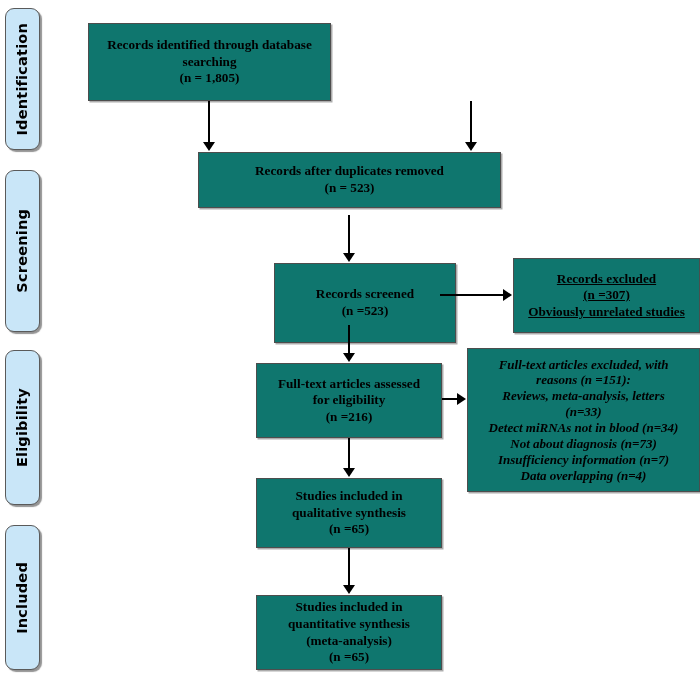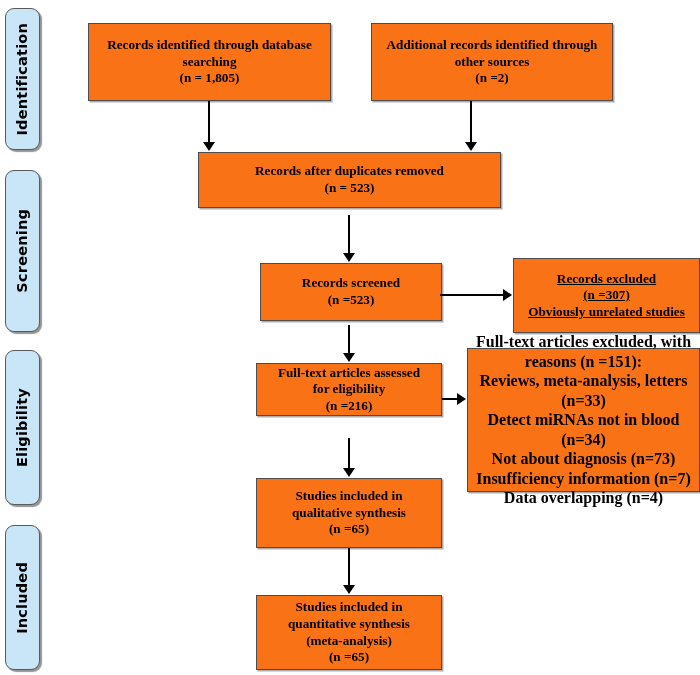--- a/index.html
+++ b/index.html
@@ -31,42 +31,43 @@
     font-weight:bold;
     font-size:14.5px;
     letter-spacing:.2px;
     color:#000;
     white-space:nowrap;
     line-height:1;
   }
   
   .flow-box{
     position:absolute;
-    background:#f97316;
+    background:#0f766e;
     border:1.6px solid #4d4d4d;
     box-shadow:1.5px 1.5px 0 rgba(70,70,70,.45);
     display:flex;
     align-items:center;
     justify-content:center;
     box-sizing:border-box;
   }
   .flow-box .box-text{
     font-family:"Liberation Serif", serif;
     font-weight:bold;
     font-size:13.2px;
     line-height:1.26;
     color:#000;
     text-align:center;
     padding:0 6px;
     white-space:pre-line;
   }
   .flow-box.dense .box-text{
-    font-size:16px;
+    font-size:13px;
     line-height:1.22;
     padding:0 3px;
+    font-style:italic;
   }
   
   .conn{position:absolute;background:#000;}
   .conn-v{width:2.4px;}
   .conn-h{height:2.4px;}
   .arrow-down{
     position:absolute;
     width:0;height:0;
     border-left:6px solid transparent;
     border-right:6px solid transparent;
@@ -100,58 +101,53 @@
   <div class="stage-bar" style="top:525px;height:143px;">
     <span class="stage-label">Included</span>
   </div>
 
   <div class="flow-box" style="left:88px;top:23px;width:243px;height:78px;">
     <span class="box-text">Records identified through database
 searching
 (n = 1,805)</span>
   </div>
 
-  <div class="flow-box" style="left:371px;top:23px;width:242px;height:78px;">
-    <span class="box-text">Additional records identified through
-other sources
-(n =2)</span>
-  </div>
 
   <div class="conn conn-v" style="left:208px;top:101px;height:42px;"></div>
   <div class="arrow-down" style="left:203px;top:142px;"></div>
 
   <div class="conn conn-v" style="left:470px;top:101px;height:42px;"></div>
   <div class="arrow-down" style="left:465px;top:142px;"></div>
 
   <div class="flow-box" style="left:198px;top:152px;width:303px;height:56px;">
     <span class="box-text">Records after duplicates removed
 (n = 523)</span>
   </div>
 
   <div class="conn conn-v" style="left:348px;top:215px;height:39px;"></div>
   <div class="arrow-down" style="left:343px;top:253px;"></div>
 
-  <div class="flow-box" style="left:260px;top:263px;width:182px;height:58px;justify-content:center;">
+  <div class="flow-box" style="left:274px;top:263px;width:182px;height:80px;justify-content:center;">
     <span class="box-text">Records screened
 (n =523)</span>
   </div>
 
   <div class="flow-box" style="left:513px;top:258px;width:187px;height:75px;text-decoration:underline;">
     <span class="box-text">Records excluded
 (n =307)
 Obviously unrelated studies</span>
   </div>
 
   <div class="conn conn-h" style="left:440px;top:294px;width:64px;"></div>
   <div class="arrow-right" style="left:503px;top:289px;"></div>
 
   <div class="conn conn-v" style="left:348px;top:325px;height:29px;"></div>
   <div class="arrow-down" style="left:343px;top:353px;"></div>
 
-  <div class="flow-box" style="left:256px;top:363px;width:186px;height:53px;align-items:center;">
+  <div class="flow-box" style="left:256px;top:363px;width:186px;height:75px;align-items:center;">
     <span class="box-text">Full-text articles assessed
 for eligibility
 (n =216)</span>
   </div>
 
   <div class="flow-box dense" style="left:467px;top:348px;width:233px;height:144px;">
     <span class="box-text">Full-text articles excluded, with
 reasons (n =151):
 Reviews, meta-analysis, letters
 (n=33)

